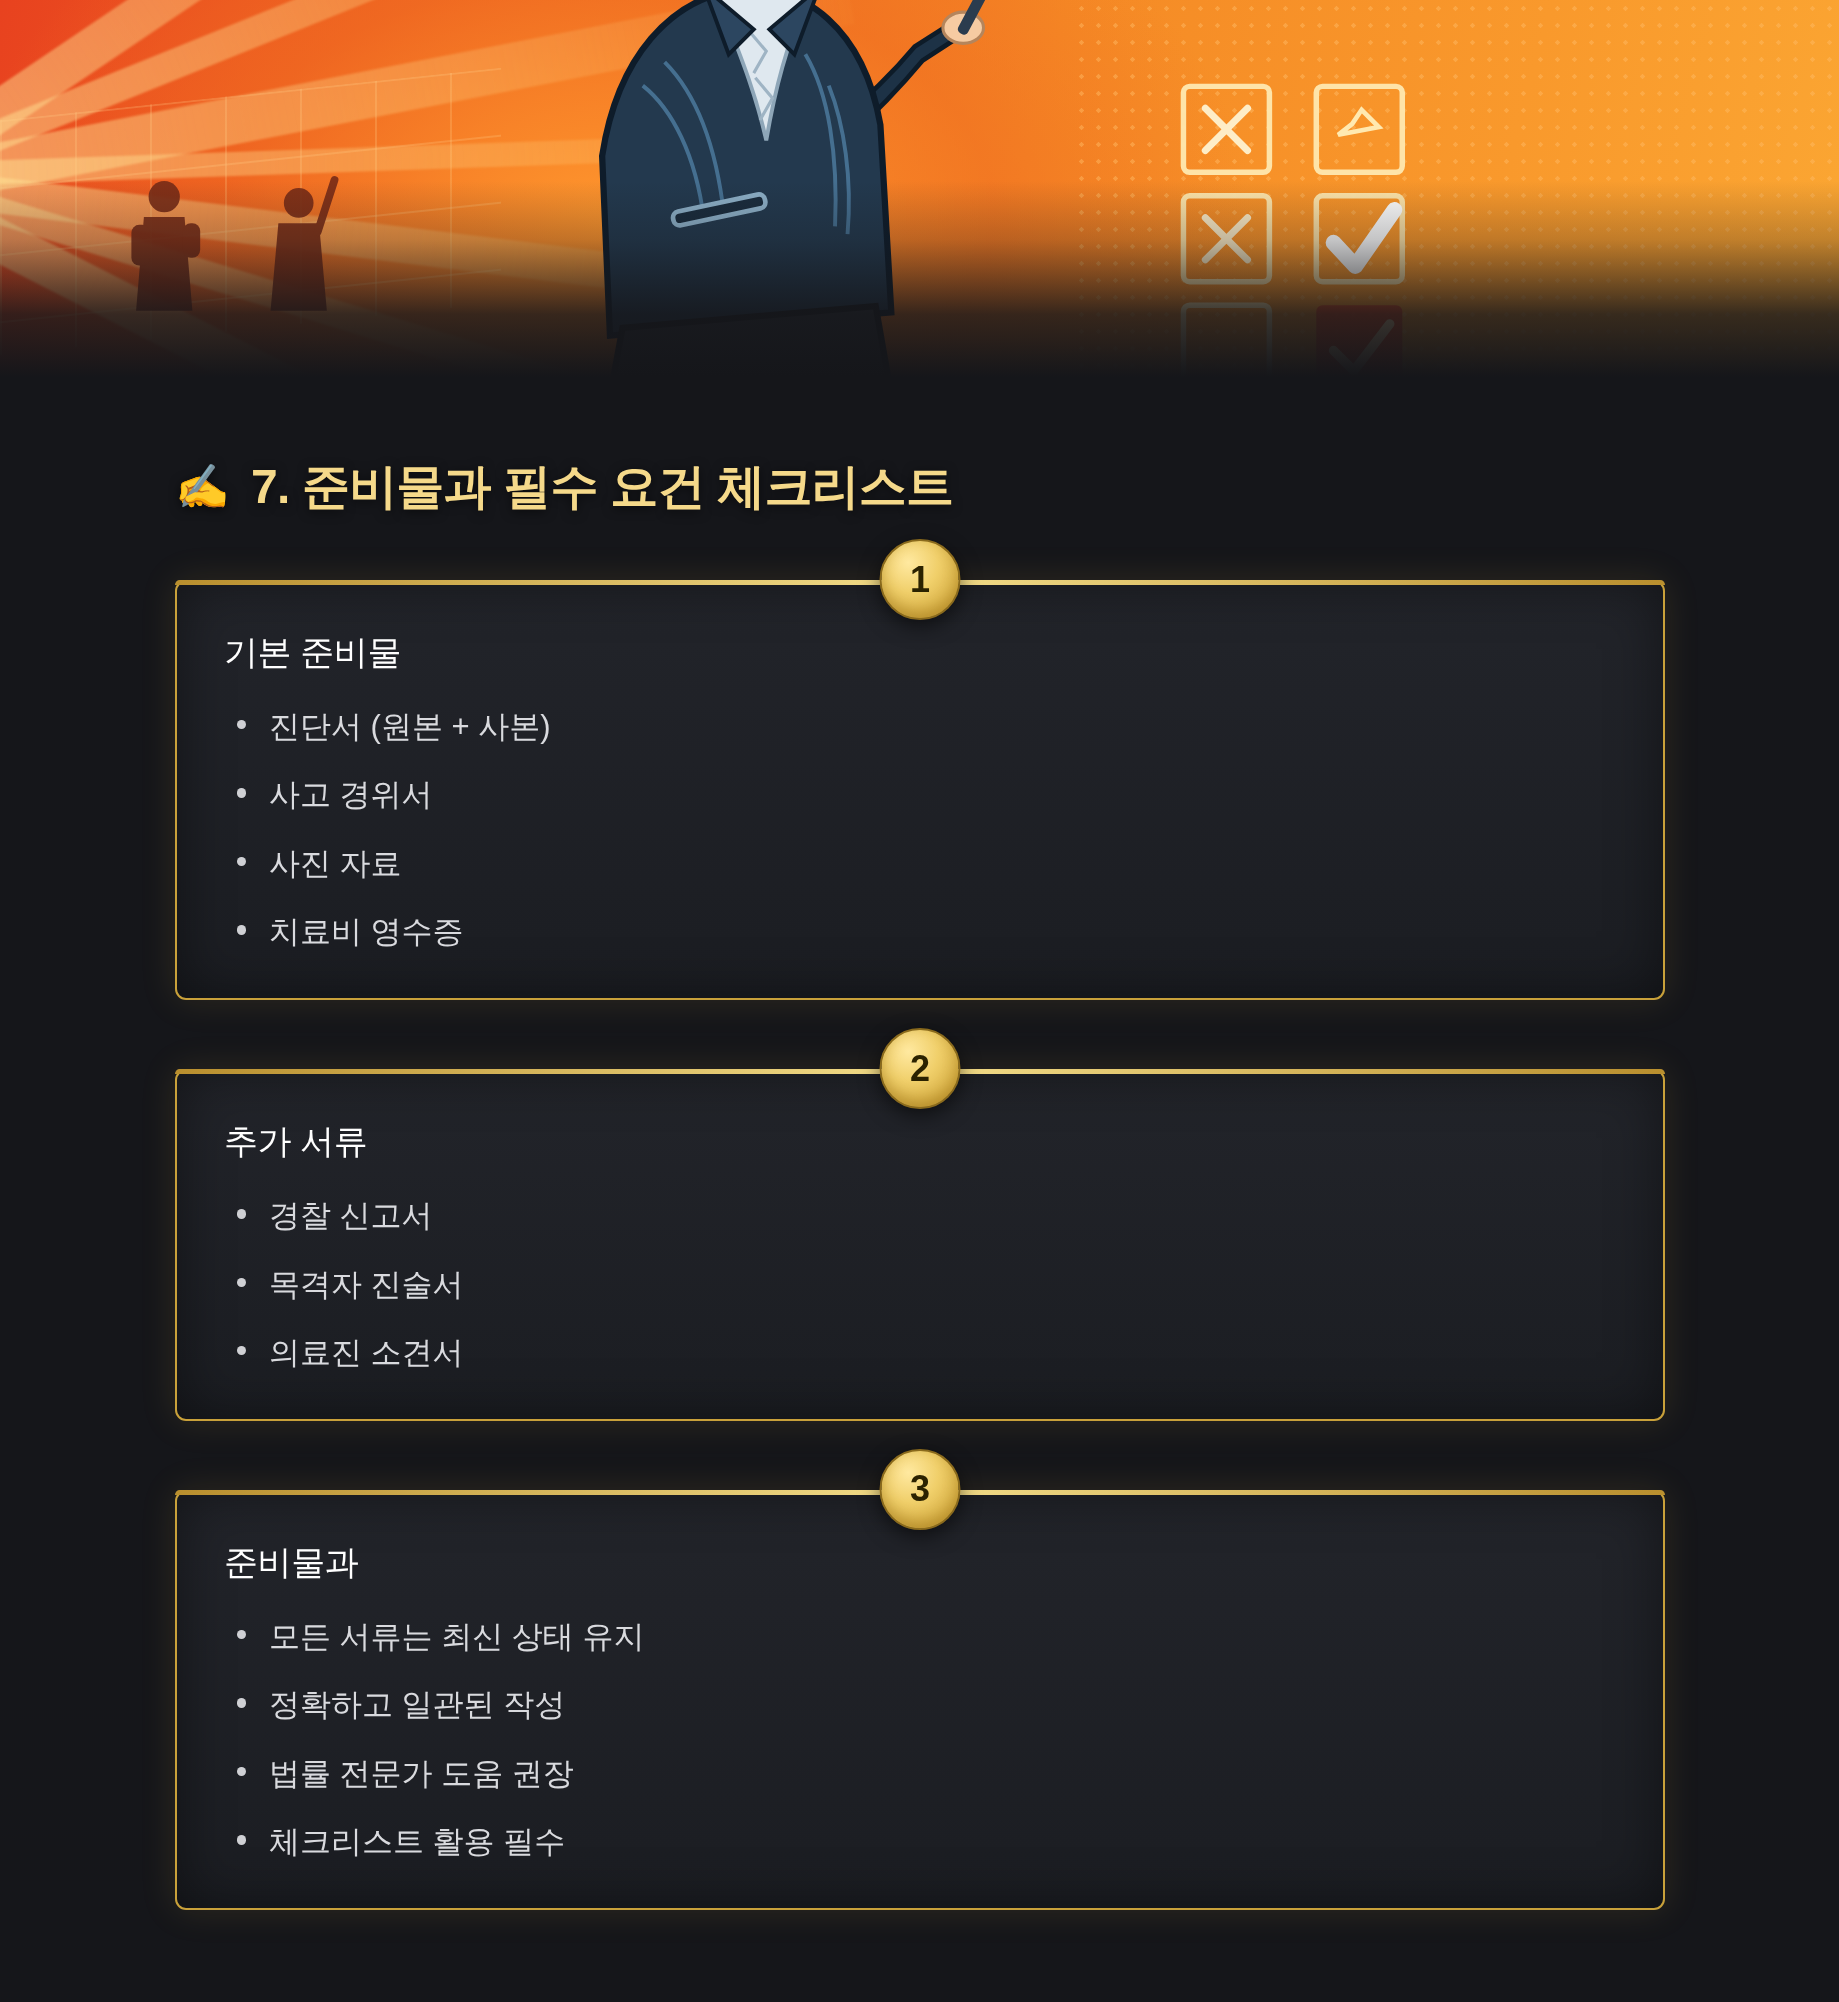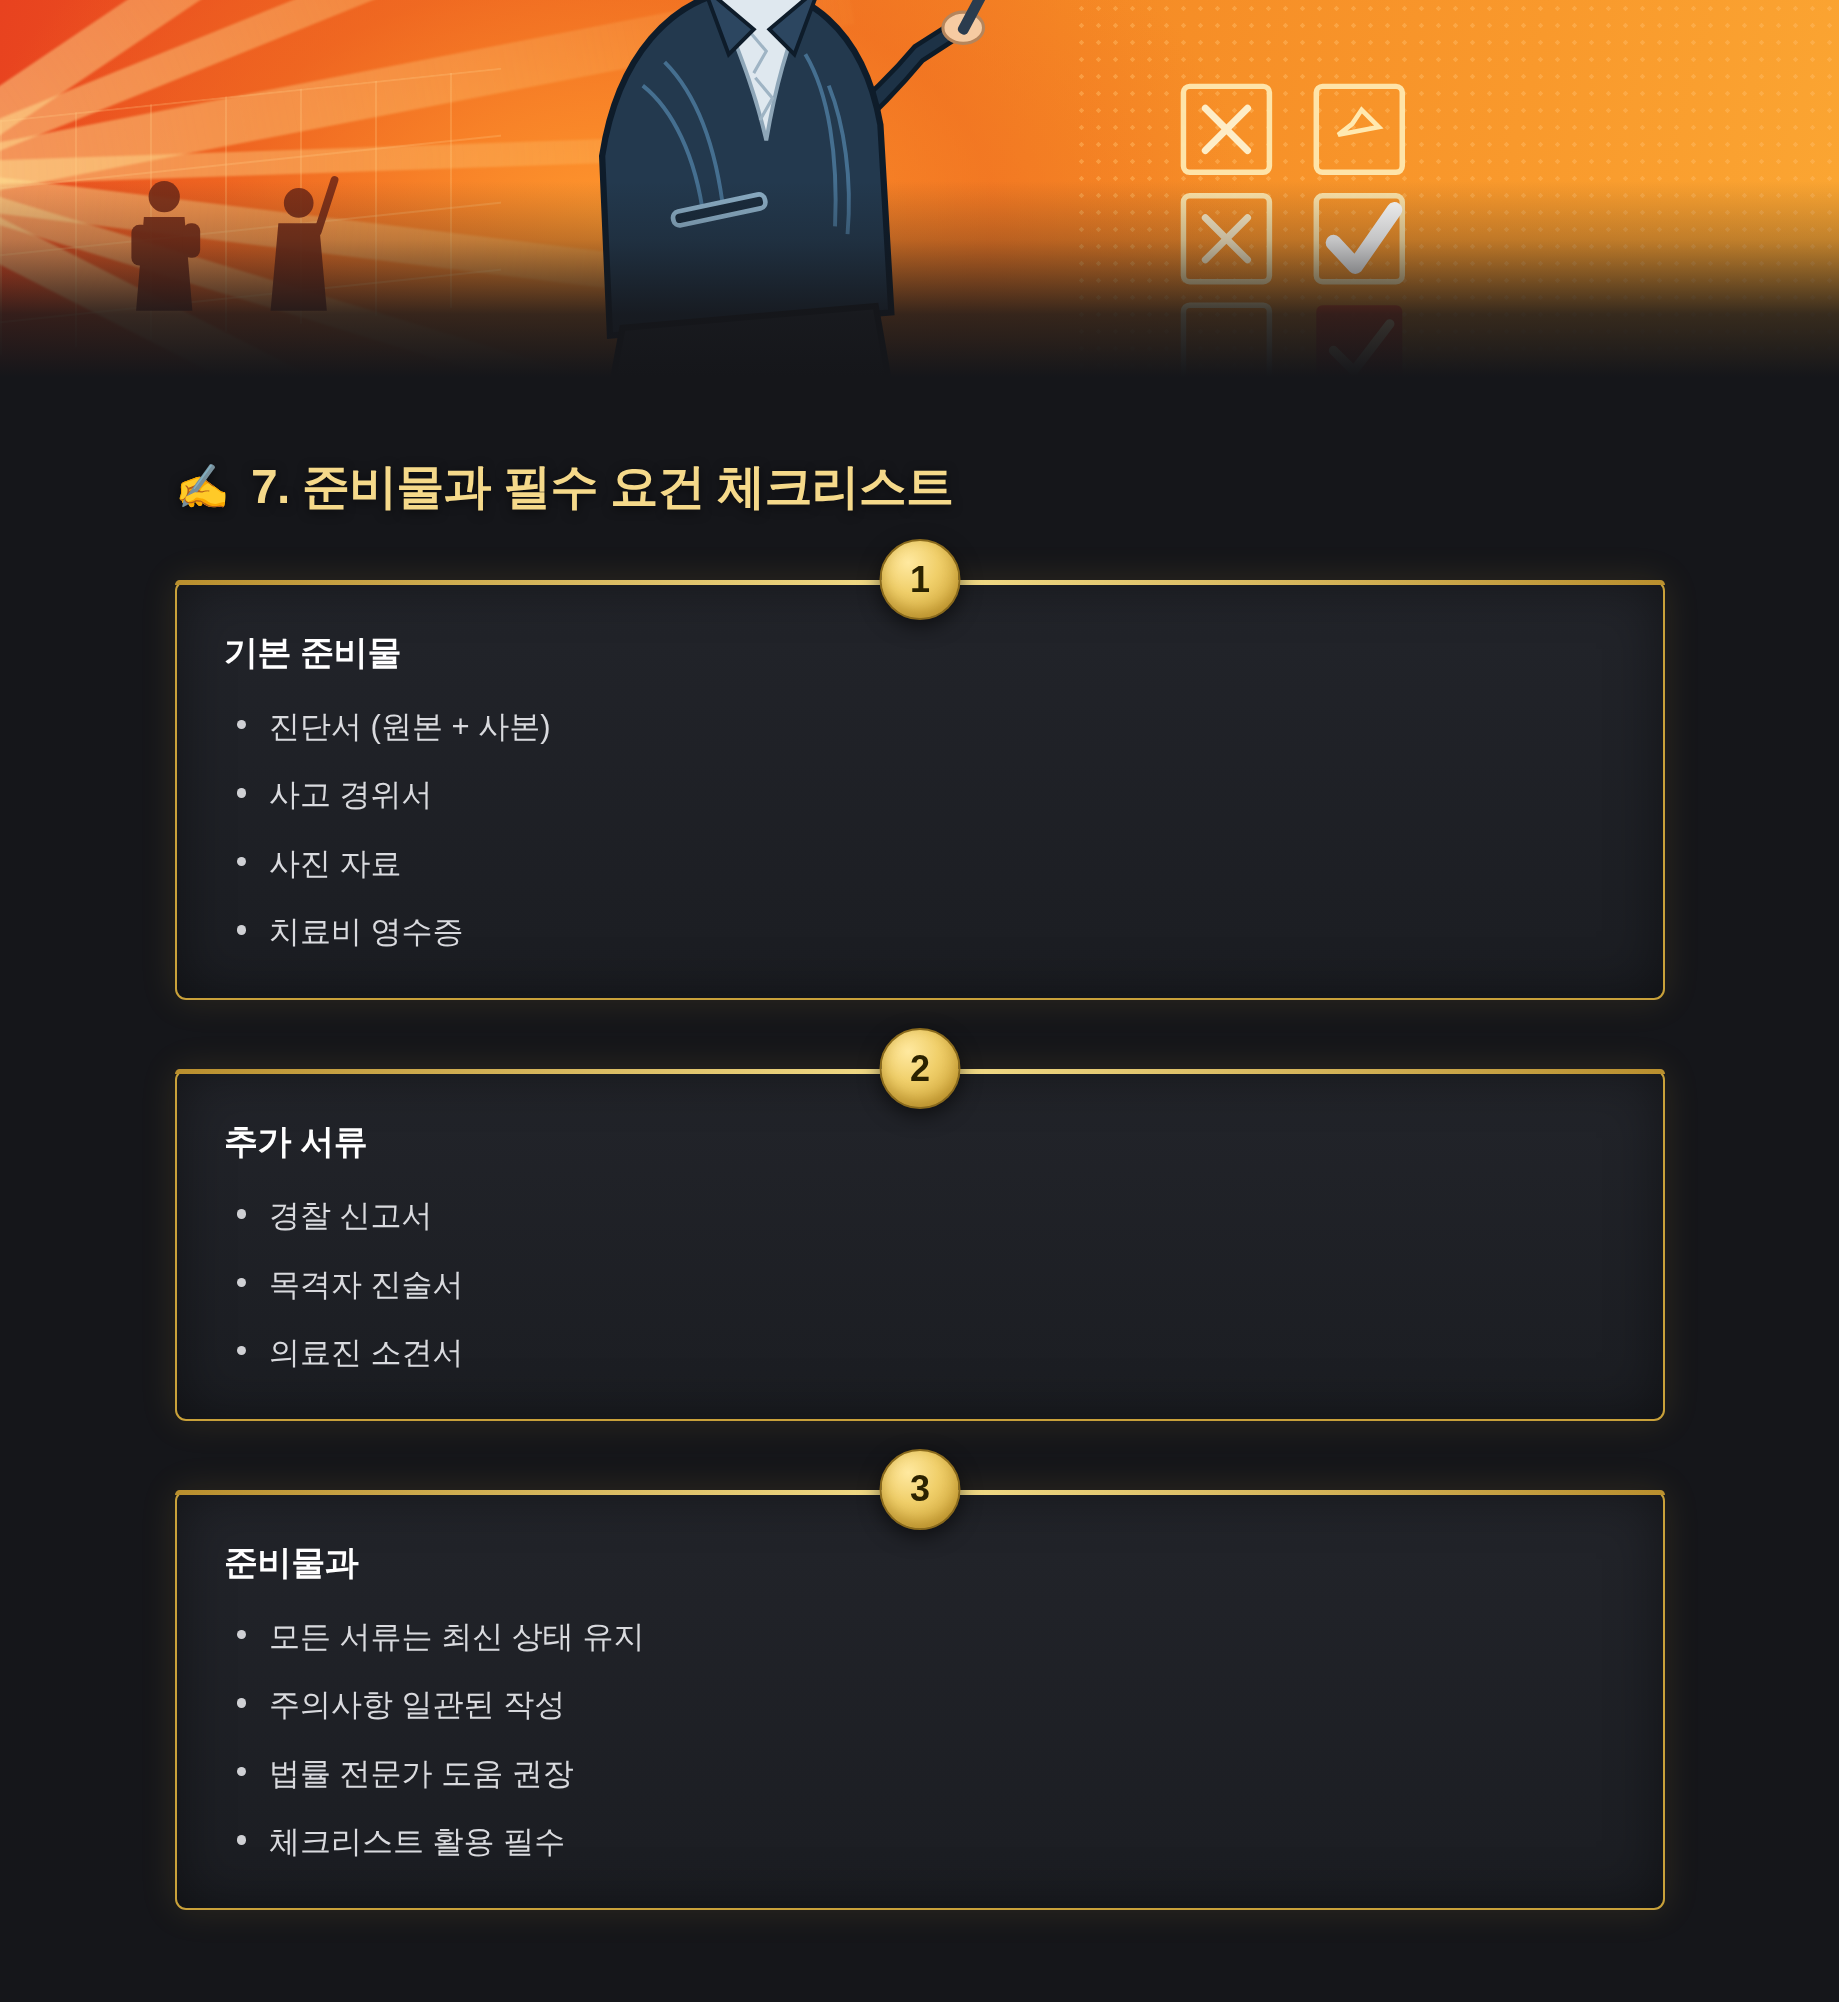--- a/index.html
+++ b/index.html
@@ -141,21 +141,21 @@
     display: flex;
     align-items: center;
     justify-content: center;
     box-shadow: 0 6.3px 20.3px rgba(0,0,0,0.55), inset 0 -6.3px 14px rgba(150,110,20,0.45);
     z-index: 3;
   }
 
   .card-heading {
     color: #ffffff;
     font-size: 34px;
-    font-weight: bold;
+    font-weight: normal;
     margin-bottom: 30px;
     letter-spacing: -0.4px;
   }
 
   .card ul { list-style: none; }
   .card li {
     position: relative;
     color: #d9dade;
     font-size: 31px;
     line-height: 1.35;
@@ -299,21 +299,21 @@
           </ul>
         </div>
       </div>
 
       <div class="card-wrap">
         <div class="badge">3</div>
         <div class="card">
           <div class="card-heading">준비물과</div>
           <ul>
             <li>모든 서류는 최신 상태 유지</li>
-            <li>주의사항 일관된 작성</li>
+            <li>정확하고 일관된 작성</li>
             <li>법률 전문가 도움 권장</li>
             <li>체크리스트 활용 필수</li>
           </ul>
         </div>
       </div>
 
     </div>
   </div>
 </div>
 

